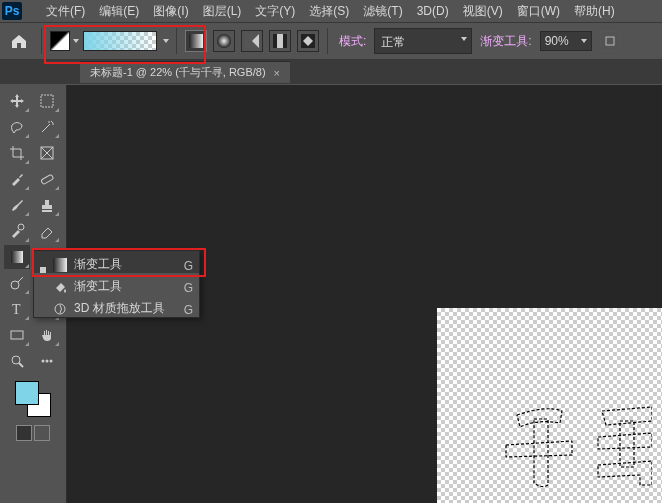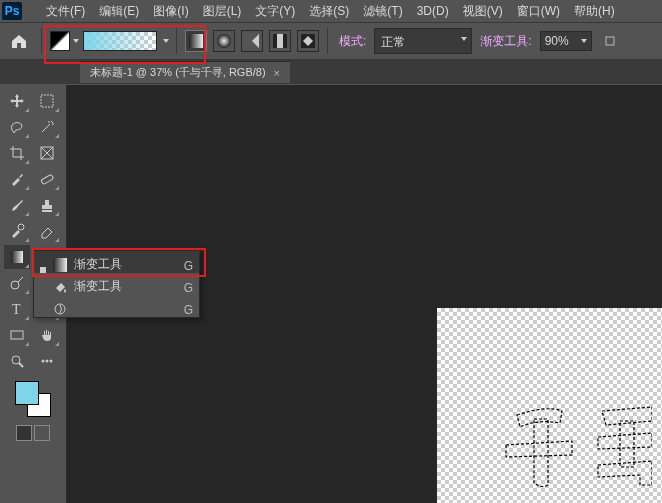--- a/index.html
+++ b/index.html
@@ -131,21 +131,21 @@
   </div>
   <div style="width:18px;height:18px;border:1px solid #555;margin-left:4px;display:flex;align-items:center;justify-content:center">
     <svg width="10" height="10">
         <rect x="1" y="1" width="8" height="8" fill="none" stroke="#bbb"></rect>
       </svg>
   </div>
 </div>
 
 <div class="tabstrip">
   <div class="doc-tab">
-    <span>未标题-1 @ 37% (千与千寻, RGB/8)</span>
+    <span>未标题-1 @ 22% (千与千寻, RGB/8)</span>
     <span class="close">×</span>
   </div>
 </div>
 
 <div class="canvas-area">
   <div class="canvas checker">
 
     <svg style="position:absolute;right:10px;bottom:14px" width="150" height="92">
       <g fill="none" stroke="#000" stroke-width="1.2" stroke-dasharray="3 2" stroke-linejoin="round">
 
@@ -345,18 +345,19 @@
     <span class="fly-key">G</span>
   </div>
   <div class="fly-item">
     <span style="width:6px"></span>
     <span class="fly-ico">
         <svg width="14" height="14">
           <circle cx="7" cy="7" r="5" fill="none" stroke="#ccc"></circle>
           <path d="M7 3 Q10 7 7 11" fill="none" stroke="#ccc"></path>
         </svg>
       </span>
+    <span>3D 材质拖放工具</span>
     <span class="fly-key">G</span>
   </div>
 </div>
 
 <div class="red-box" style="left:44px;top:25px;width:158px;height:35px"></div>
 <div class="red-box" style="left:32px;top:248px;width:170px;height:25px"></div>
 
 </body></html>

